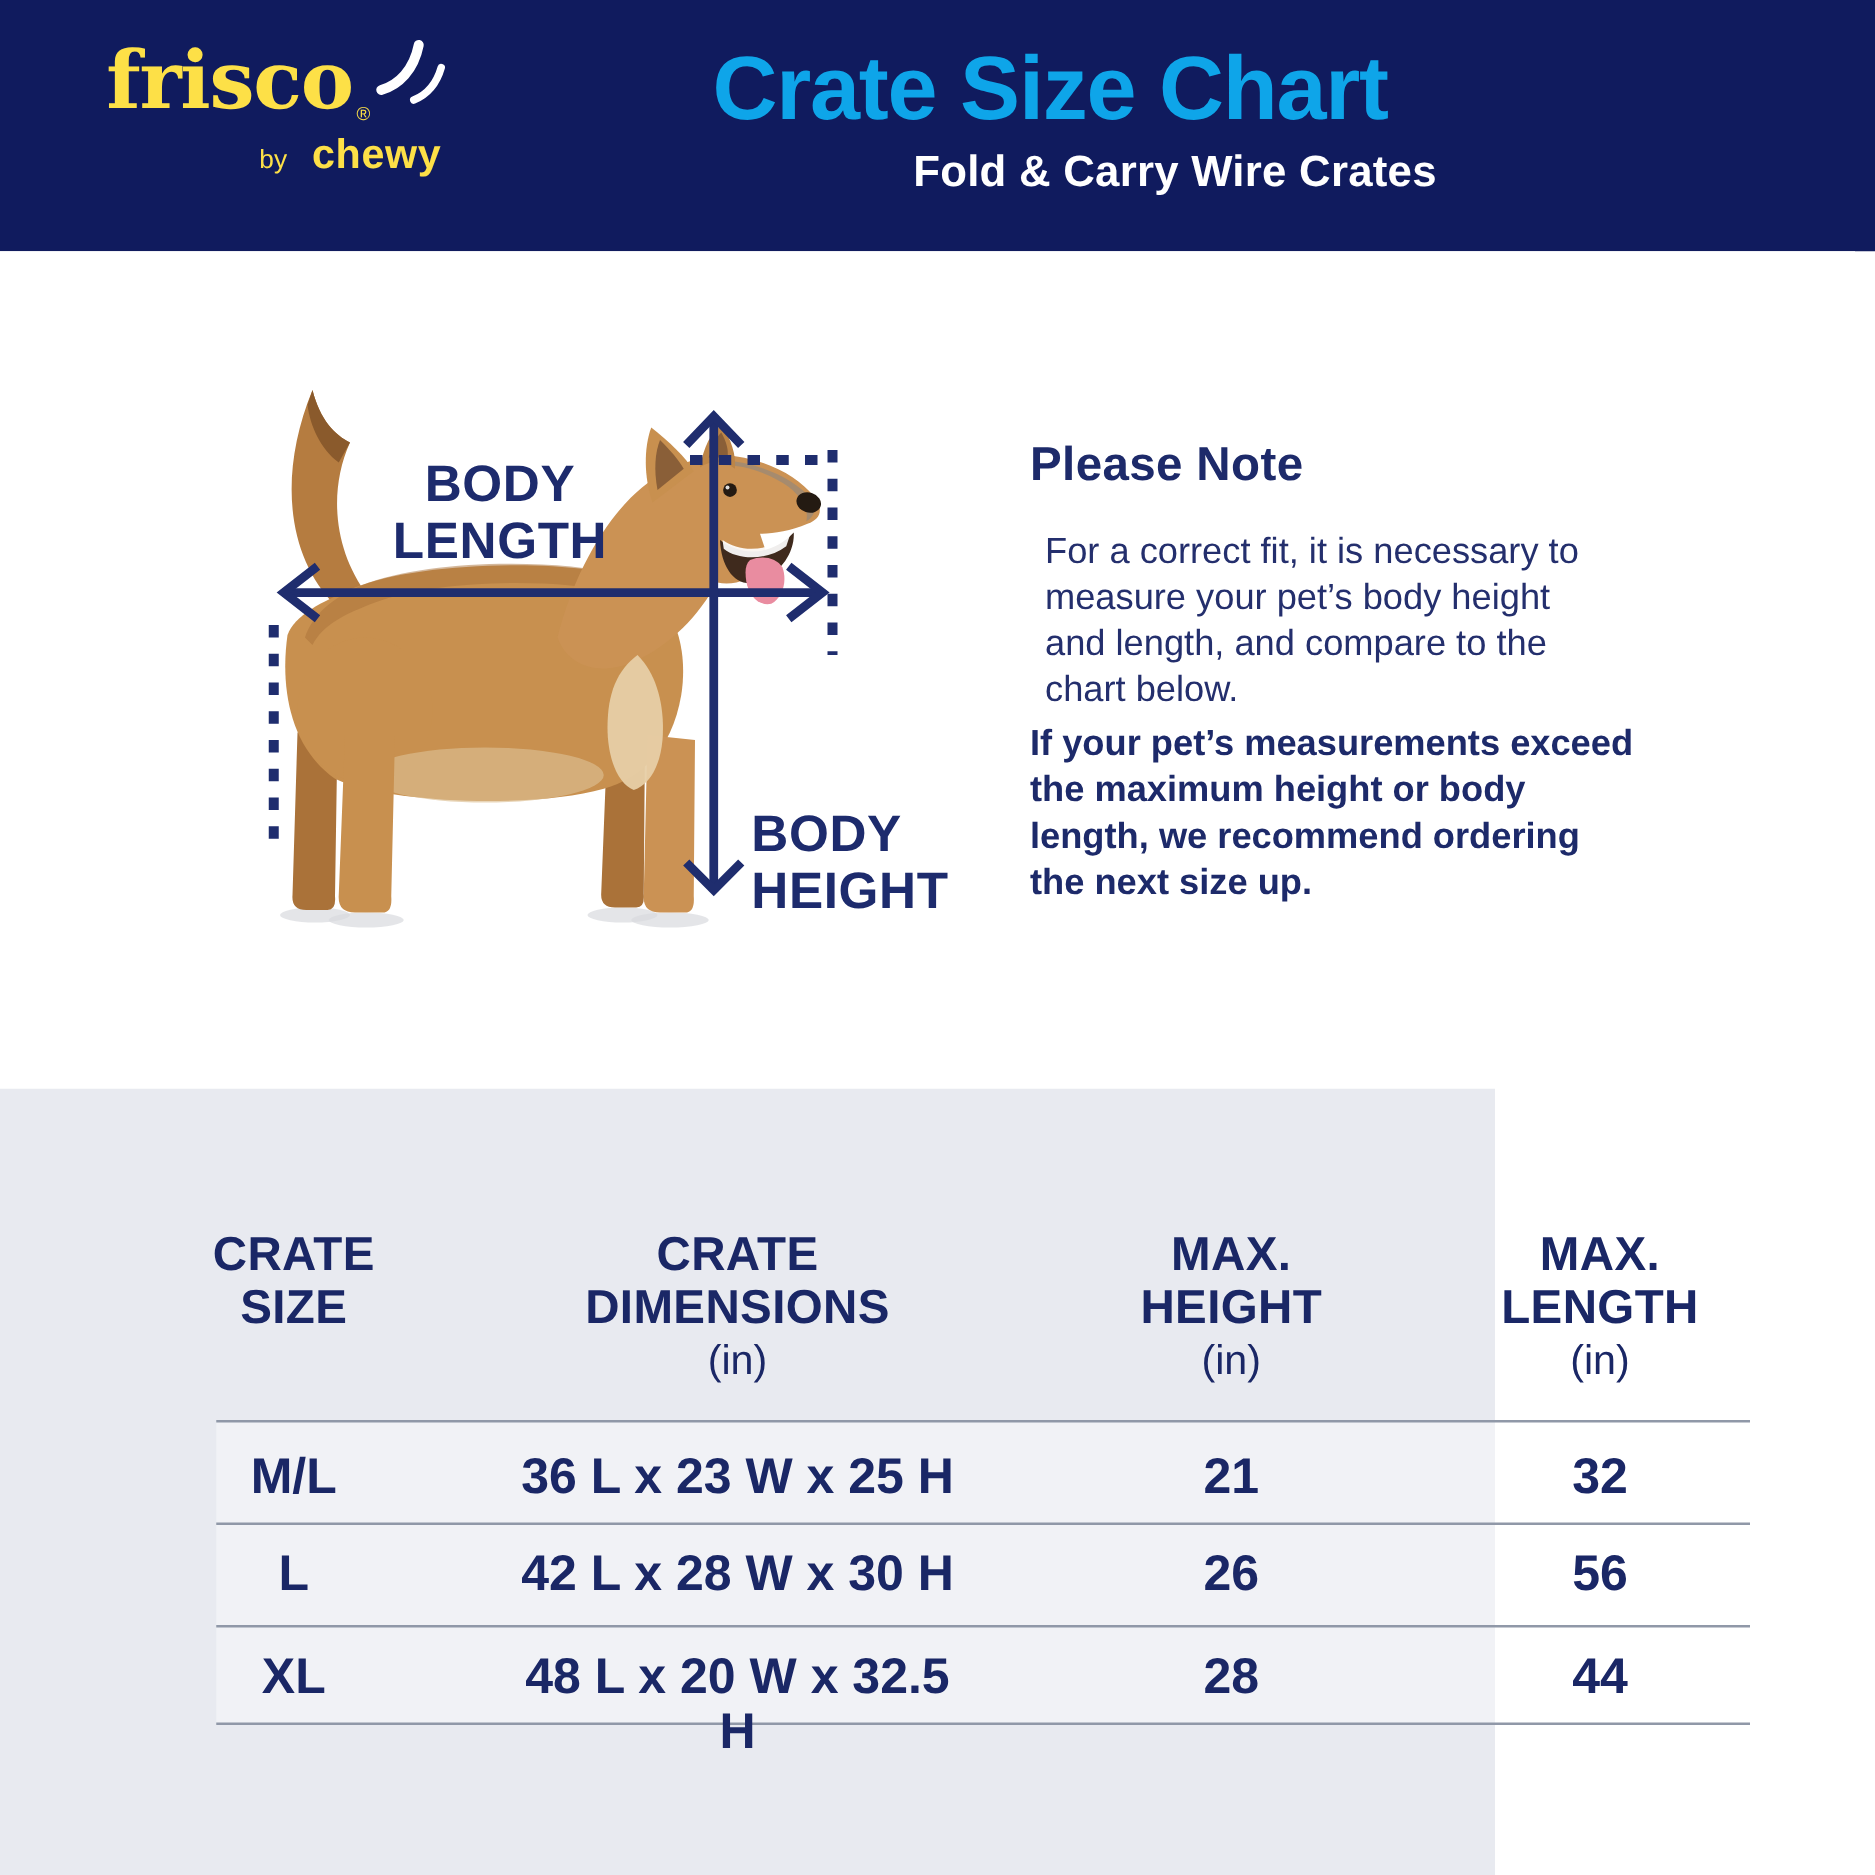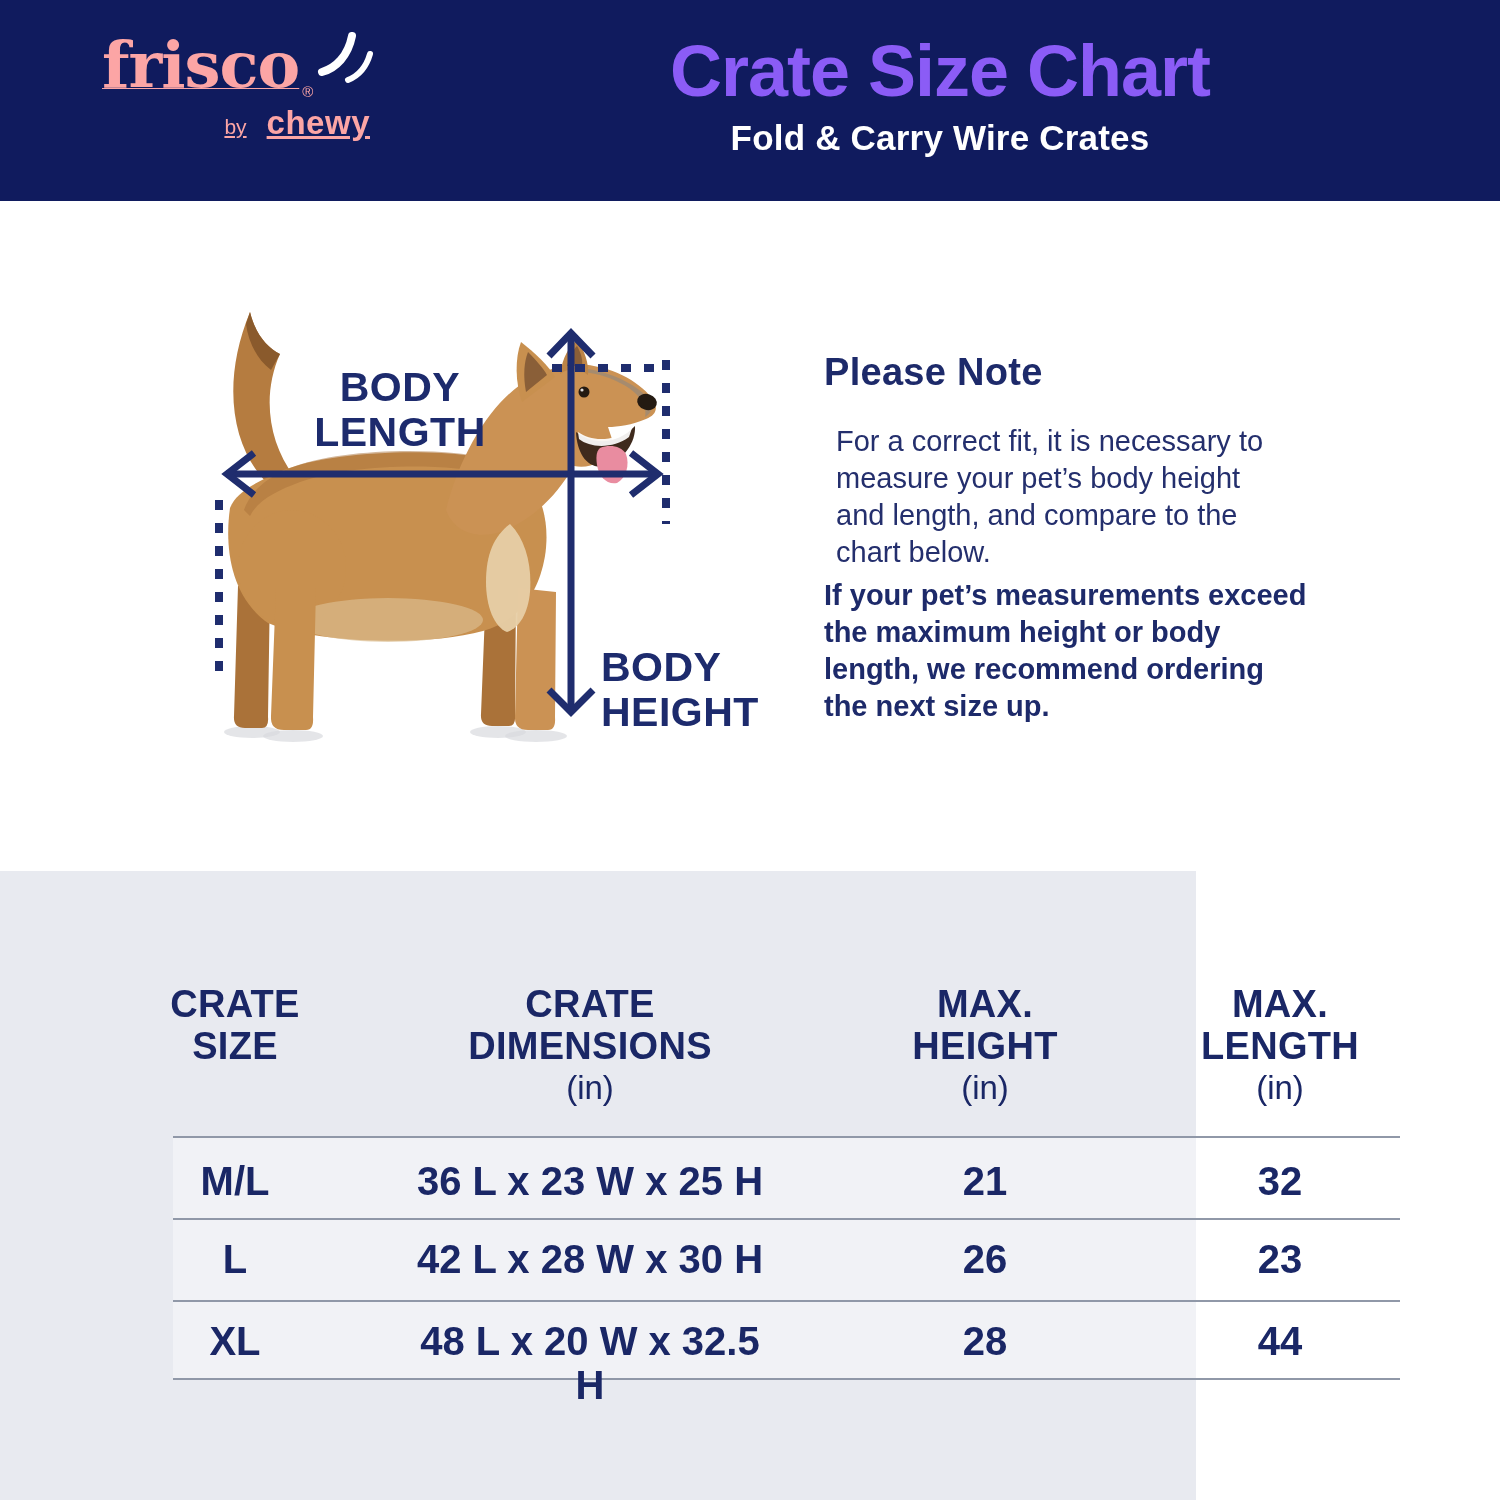--- a/index.html
+++ b/index.html
@@ -1,30 +1,30 @@
 <!DOCTYPE html>
 <html><head>
 <meta charset="utf-8">
 <style>
   * { margin:0; padding:0; box-sizing:border-box; }
   html,body { width:1500px; height:1500px; background:#fff; font-family:"Liberation Sans", sans-serif; }
   #stage { position:relative; width:1500px; height:1500px; overflow:hidden; background:#fff; }
 
   
   .header { position:absolute; left:0; top:0; width:1500px; height:201px; background:#101b5e; }
-  .logo { position:absolute; left:102px; top:30px; width:300px; color:#fca5a5;text-decoration:underline; }
+  .logo { position:absolute; left:85px; top:30px; width:300px; color:#fde047; }
   .brand-row { position:relative; white-space:nowrap; }
   .brand { font-family:"DejaVu Serif", serif; font-weight:700; font-size:64px; line-height:1.1; letter-spacing:-1px; }
   .reg { font-size:15px; position:relative; top:10px; margin-left:3px; font-family:"Liberation Sans", sans-serif; }
   .swoosh { position:absolute; left:212px; top:-2px; }
   .byline { display:flex; justify-content:flex-end; align-items:baseline; gap:20px; width:268px; margin-top:4px; }
   .byline .by { font-size:21px; font-weight:500; }
   .byline .chewy { font-size:33px; font-weight:800; letter-spacing:0.5px; }
-  .title { position:absolute; left:570px; top:30px; width:740px; text-align:center;
-           font-size:72px; font-weight:800; letter-spacing:-1px; color:#8b5cf6; }
+  .title { position:absolute; left:570px; top:30px; width:740px; text-align:left;
+           font-size:72px; font-weight:800; letter-spacing:-1px; color:#0ea5e9; }
   .subtitle { position:absolute; left:570px; top:118px; width:740px; text-align:center;
            font-size:35px; font-weight:700; color:#fff; letter-spacing:0.2px; }
 
   
   .middle { position:absolute; left:0; top:201px; width:1484px; height:670px; background:#ffffff; }
   .diagram { position:absolute; left:180px; top:95px; width:580px; height:455px; }
   .measure-label { position:absolute; color:#1d2b6d; font-weight:800; font-size:41px; line-height:45px; letter-spacing:0.5px; }
   .len-label { left:300px; top:164px; width:200px; text-align:center; }
   .hgt-label { left:601px; top:444px; width:240px; text-align:left; }
 
@@ -193,21 +193,21 @@
     <div class="trow r1">
       <div class="col c1">M/L</div>
       <div class="col c2">36 L x 23 W x 25 H</div>
       <div class="col c3">21</div>
       <div class="col c4">32</div>
     </div>
     <div class="trow r2">
       <div class="col c1">L</div>
       <div class="col c2">42 L x 28 W x 30 H</div>
       <div class="col c3">26</div>
-      <div class="col c4">23</div>
+      <div class="col c4">56</div>
     </div>
     <div class="trow r3">
       <div class="col c1">XL</div>
       <div class="col c2">48 L x 20 W x 32.5 H</div>
       <div class="col c3">28</div>
       <div class="col c4">44</div>
     </div>
   </div>
 
 </div>

